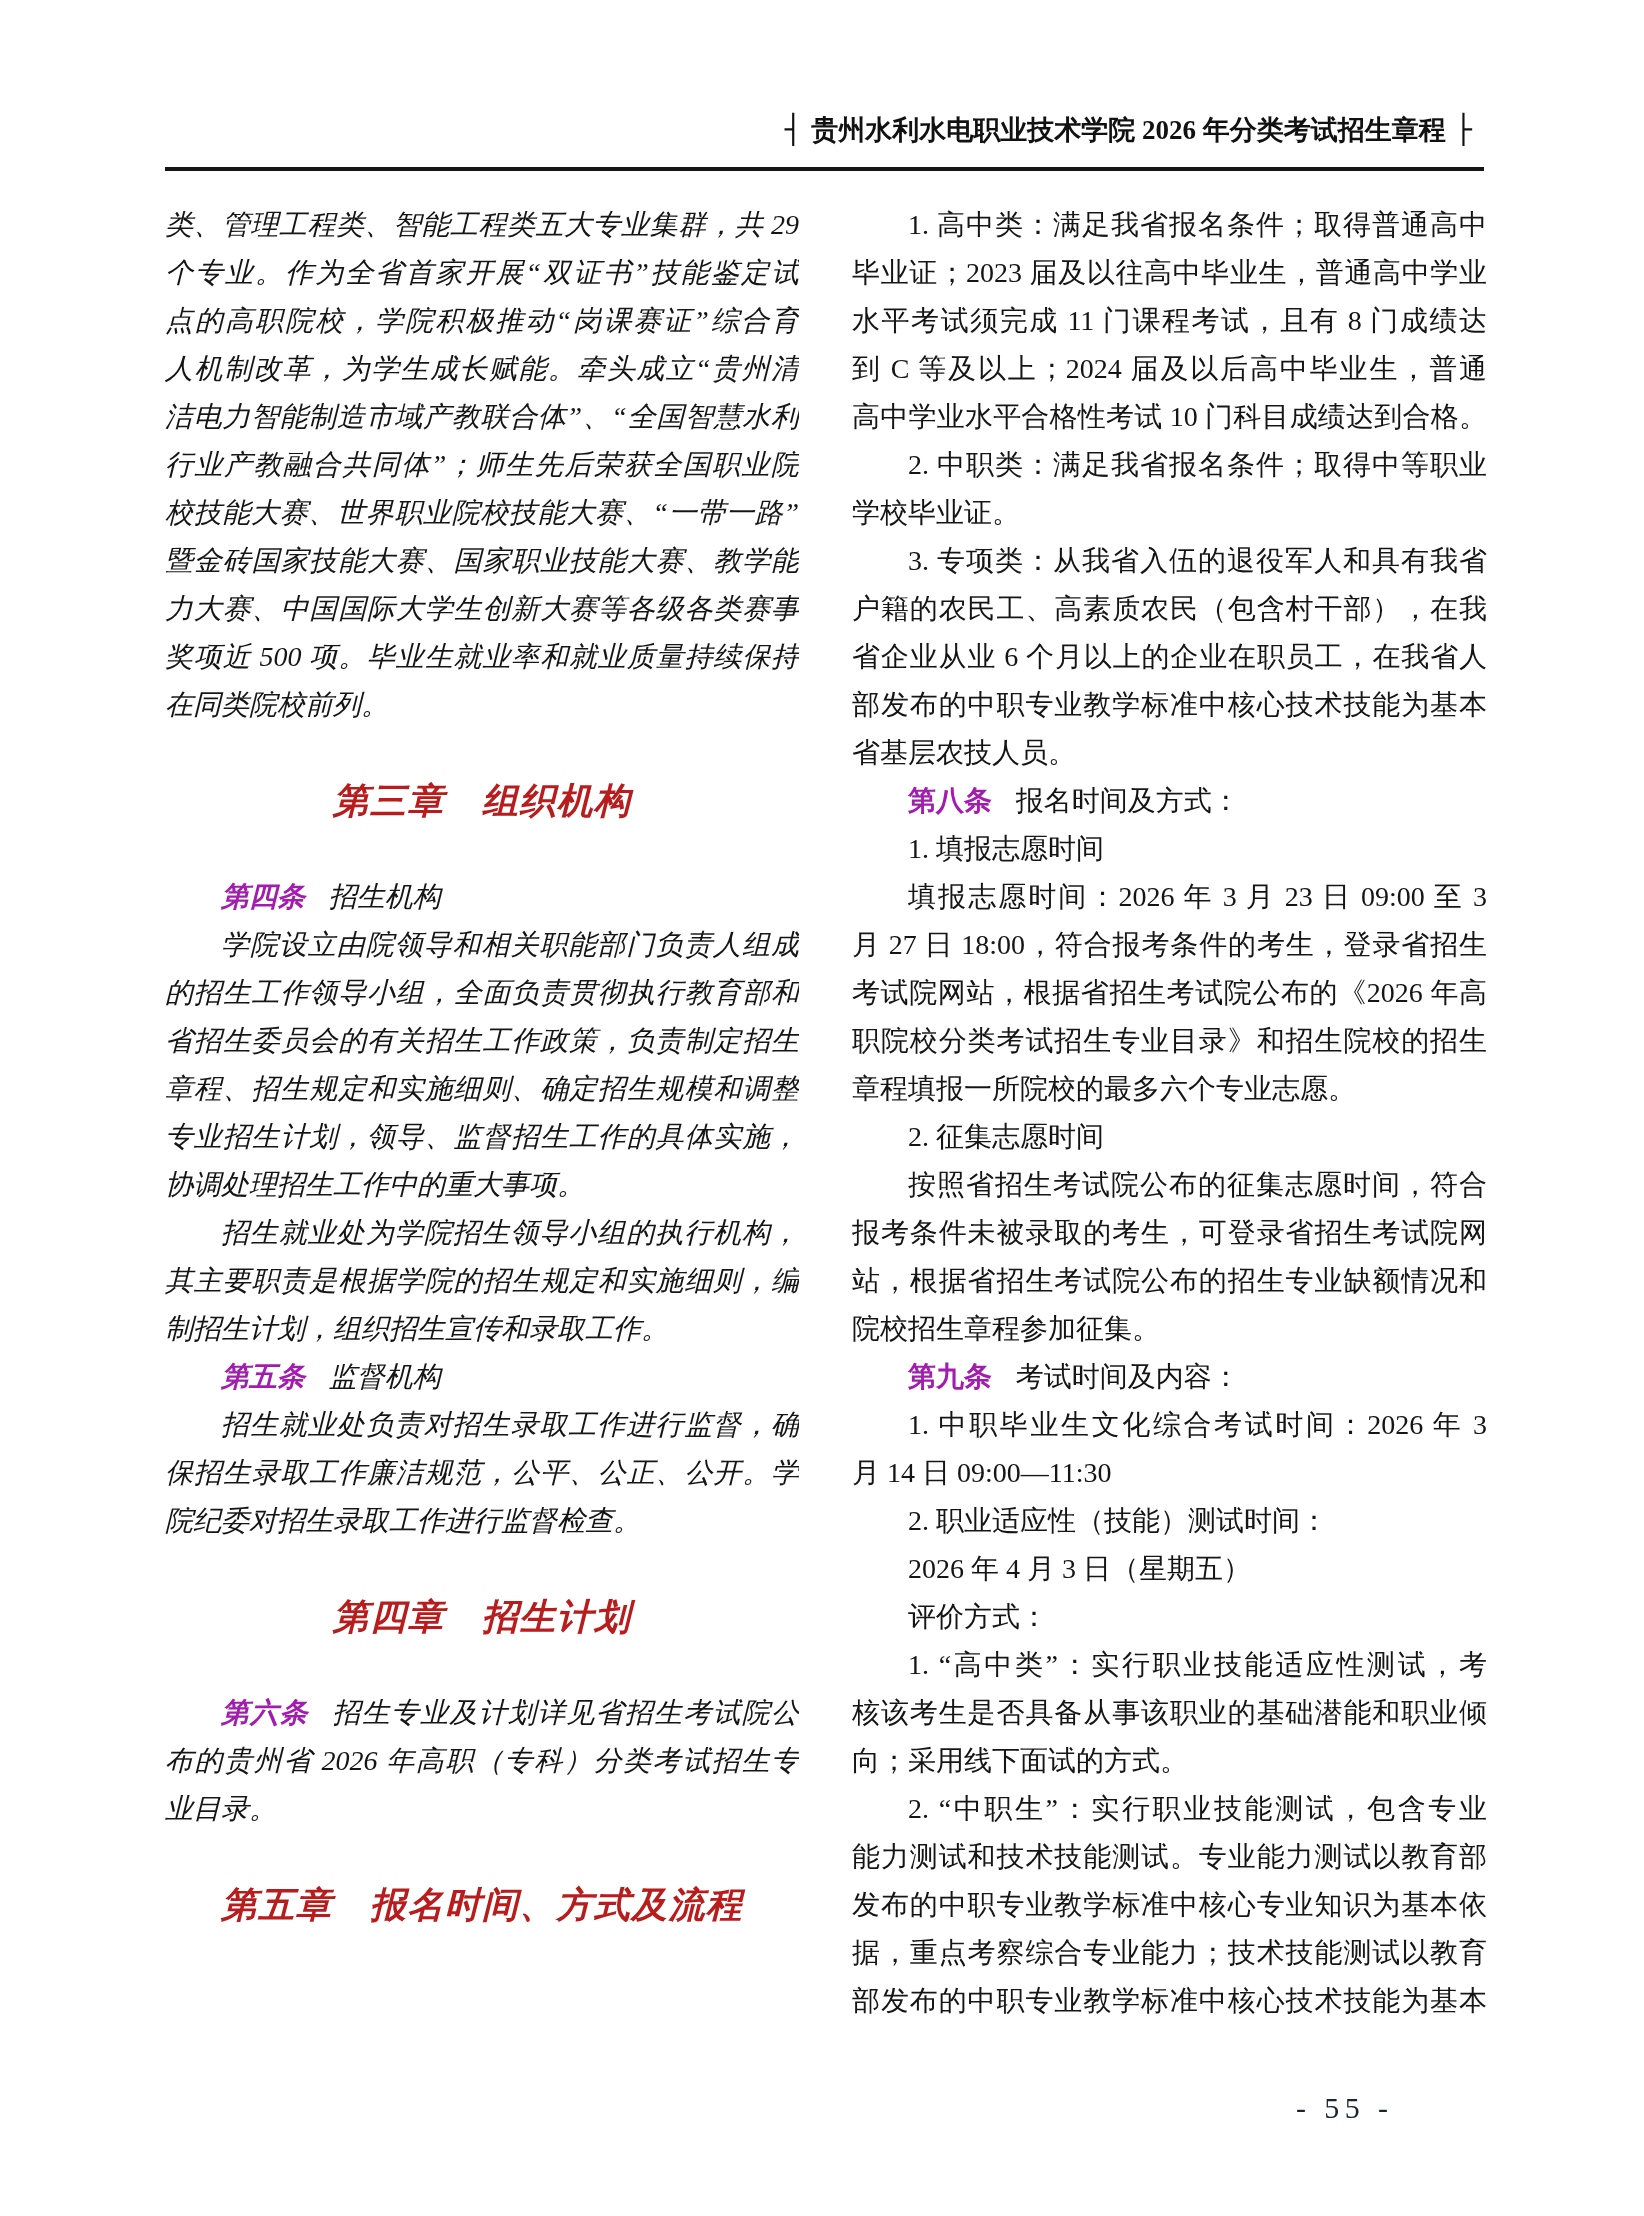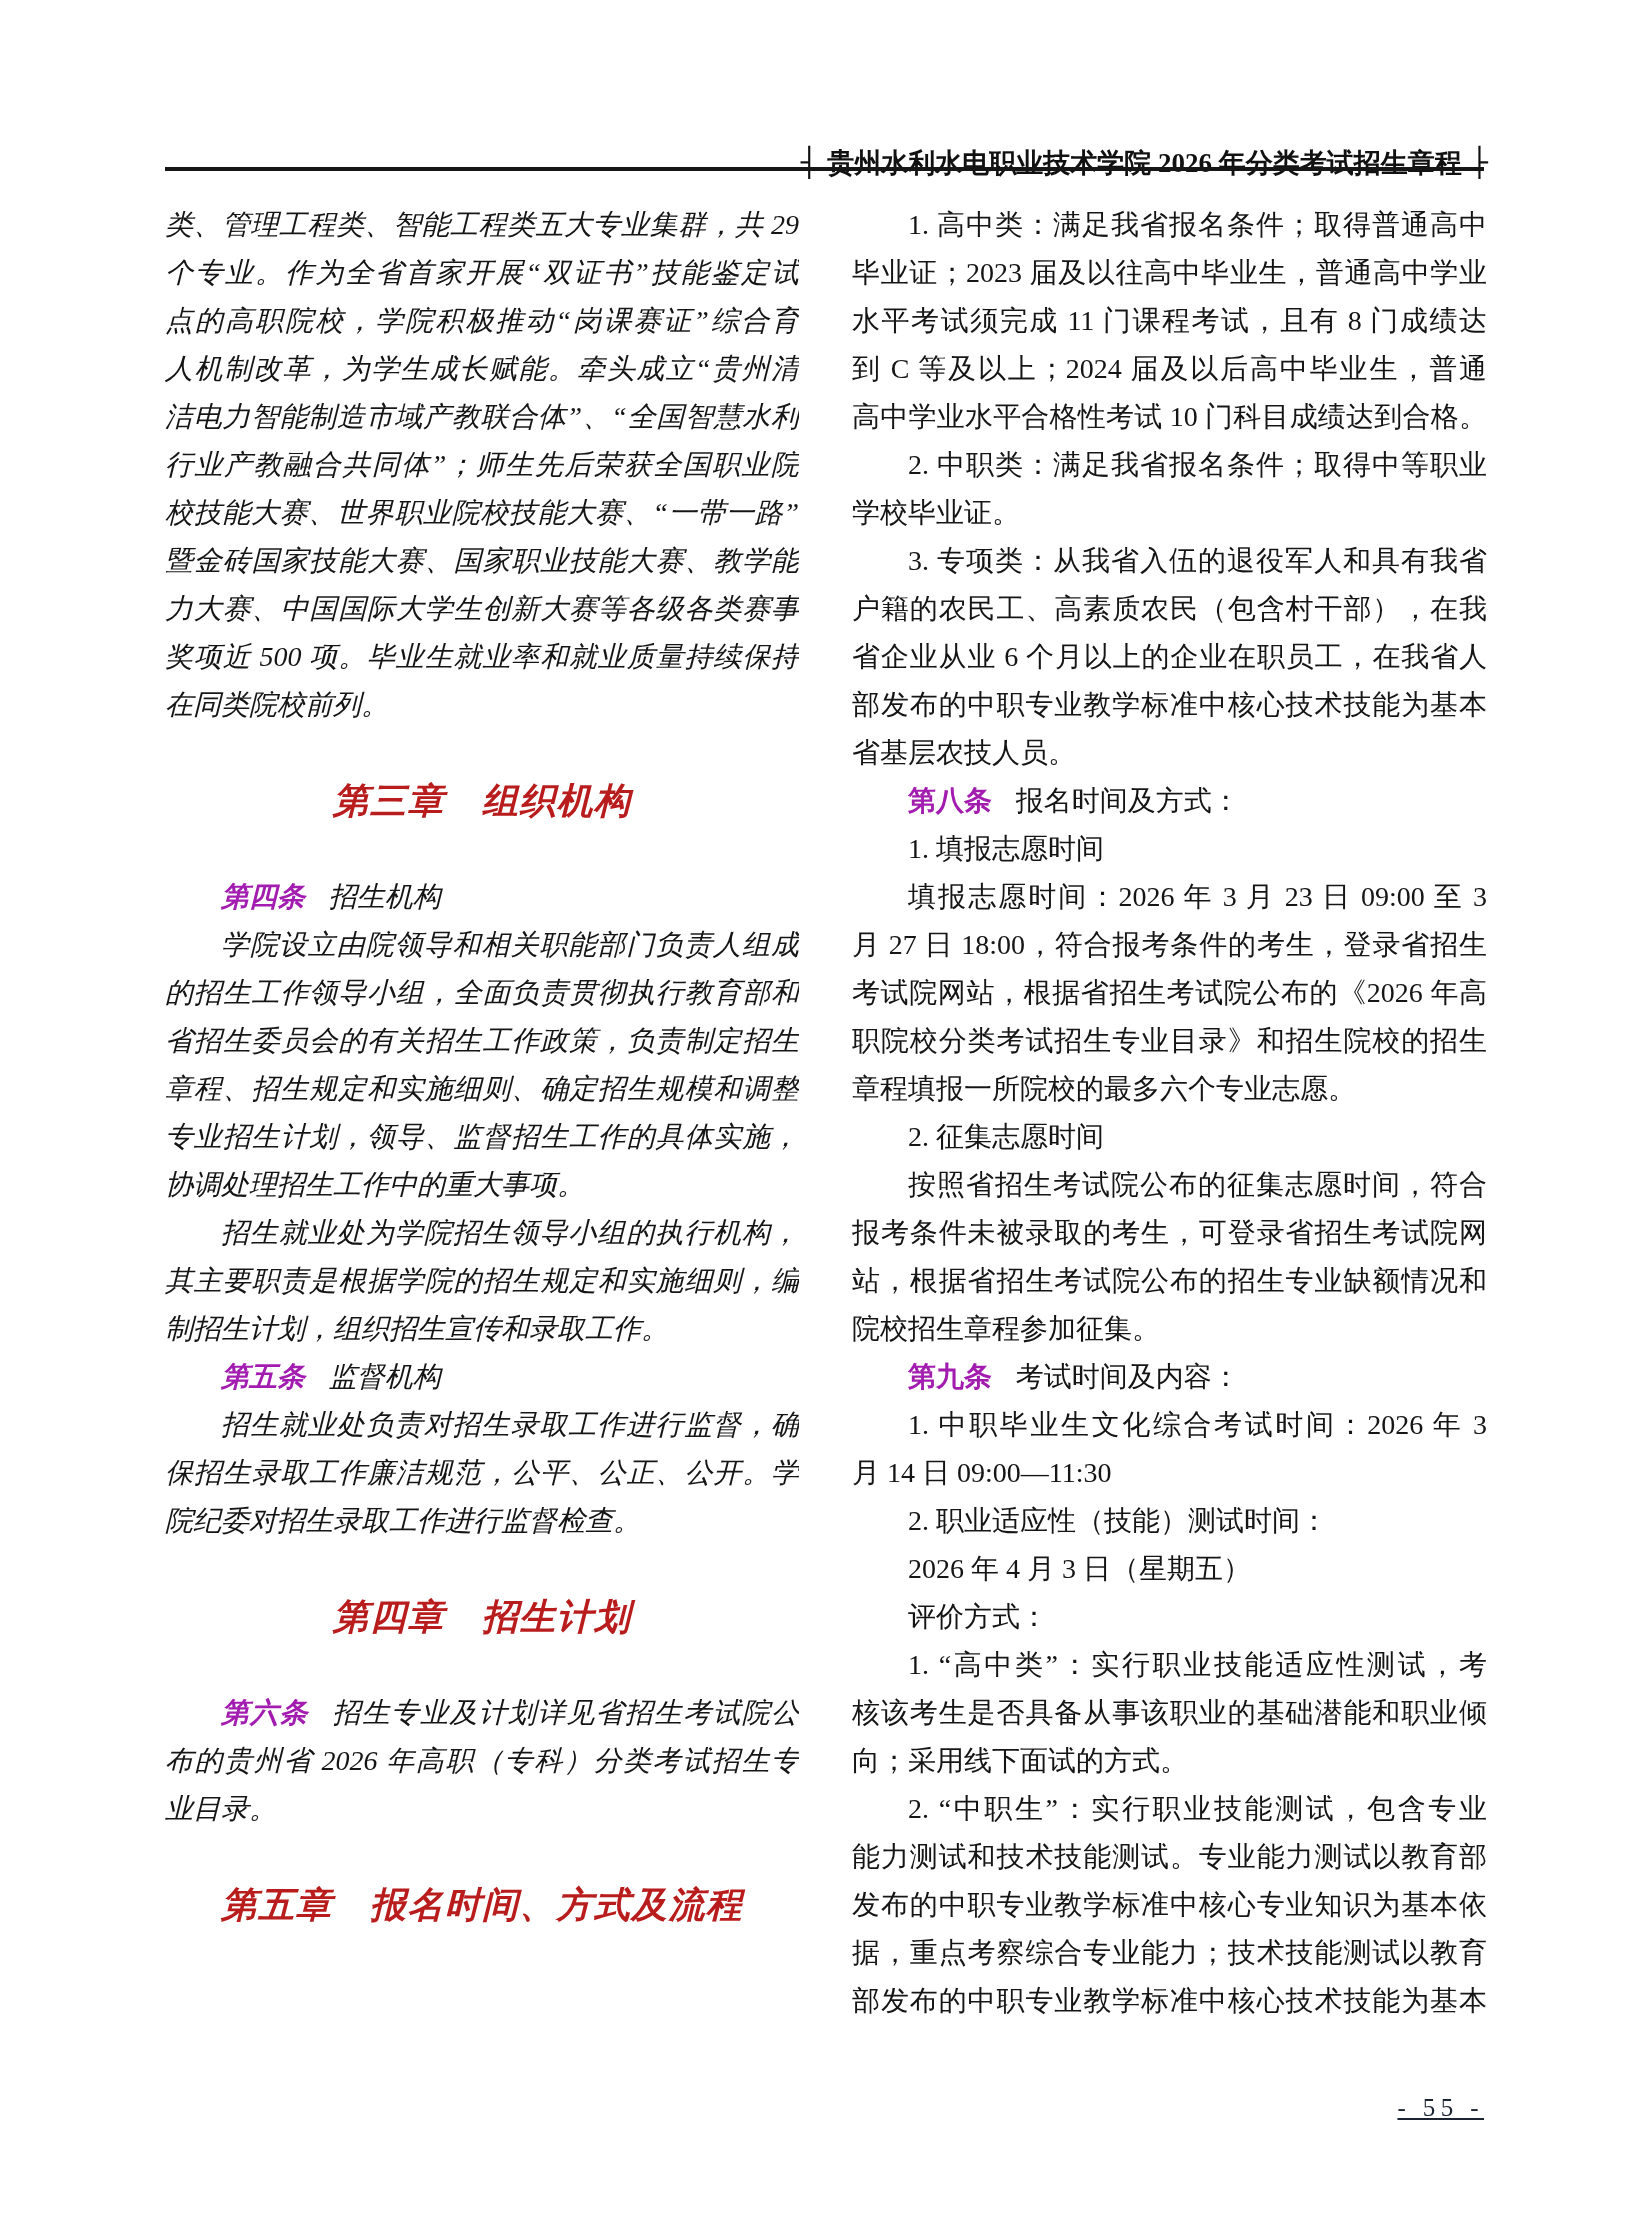--- a/index.html
+++ b/index.html
@@ -6,25 +6,24 @@
   .page{
     position:relative;
     width:1645px;height:2216px;
     background:#ffffff;
     font-family:"Liberation Serif",serif;
     color:#151515;
     overflow:hidden;
   }
   
   .hdr{
-    position:absolute;top:105px;right:157px;
+    position:absolute;top:105px;right:173px;
     height:50px;line-height:50px;
     font-weight:700;font-size:27px;color:#111;
     white-space:nowrap;
-    margin-top:33px;
   }
   .hdr .mark{font-family:"DejaVu Sans",sans-serif;font-weight:400;font-size:28px;}
   .hdr .mark.left{margin-right:9.4px;}
   .hdr .mark.right{margin-left:9.4px;}
   .rule{
     position:absolute;top:167px;left:165px;
     width:1319px;height:4px;background:#161616;
   }
   
   .col{position:absolute;top:201px;}
@@ -51,22 +50,22 @@
     text-align:center;letter-spacing:1.3px;
     color:#b91c1c;
   }
   .article-label{
     font-family:"Liberation Sans",sans-serif;
     font-weight:700;color:#a21caf;
   }
   .article-rest{margin-left:0.85em;}
   .pageno{
     position:absolute;top:2086px;left:1296px;width:188px;
-    height:44px;line-height:44px;text-align:right;
-    font-size:25px;letter-spacing:5.4px;color:#1b2430;text-decoration:underline;
+    height:44px;line-height:44px;text-align:left;
+    font-size:30px;letter-spacing:5.4px;color:#1b2430;
   }
 </style>
 </head>
 <body>
 
 <div class="page">
 
   <div class="hdr">
     <span class="mark left">┤</span><span>贵州水利水电职业技术学院 2026 年分类考试招生章程</span><span class="mark right">├</span>
   </div>

